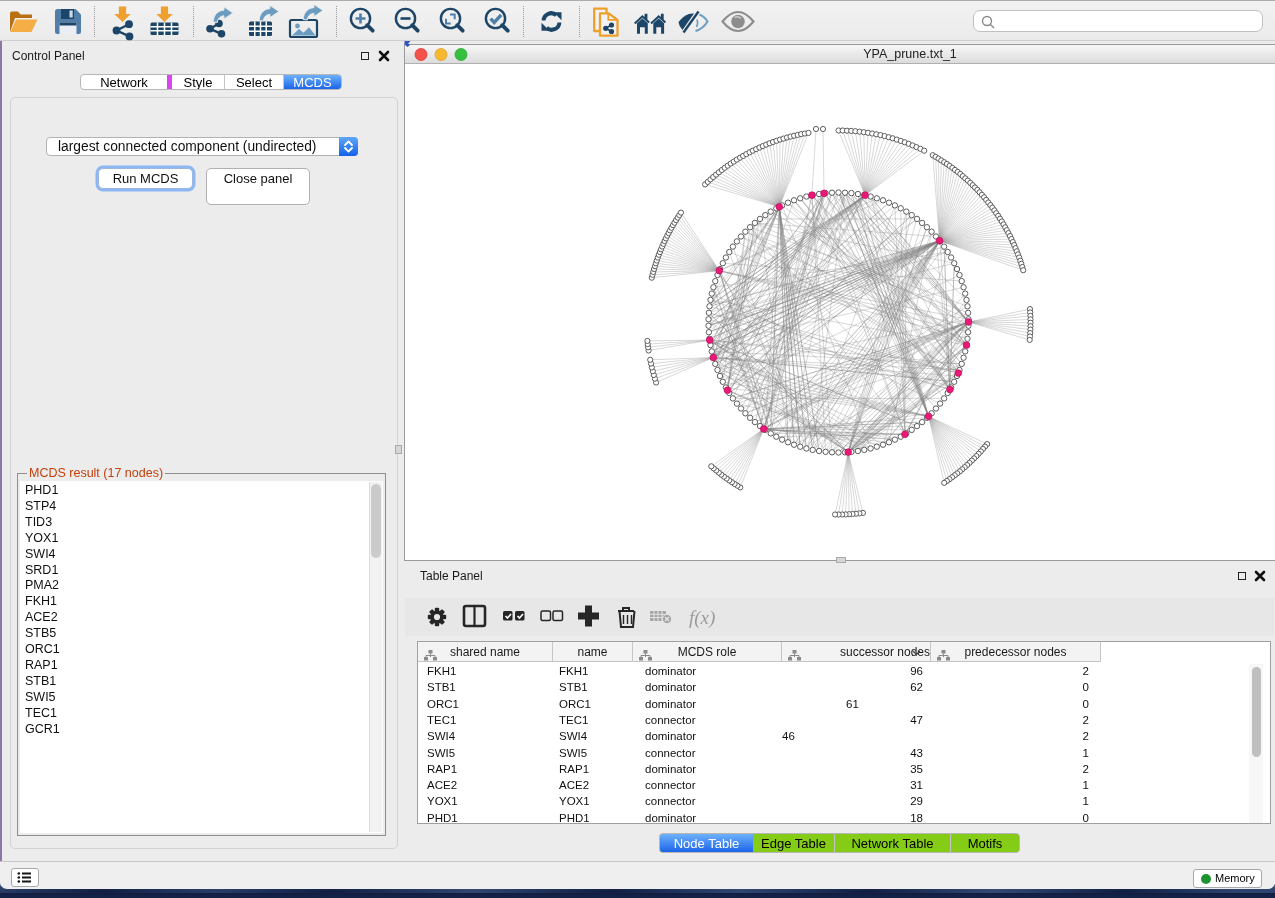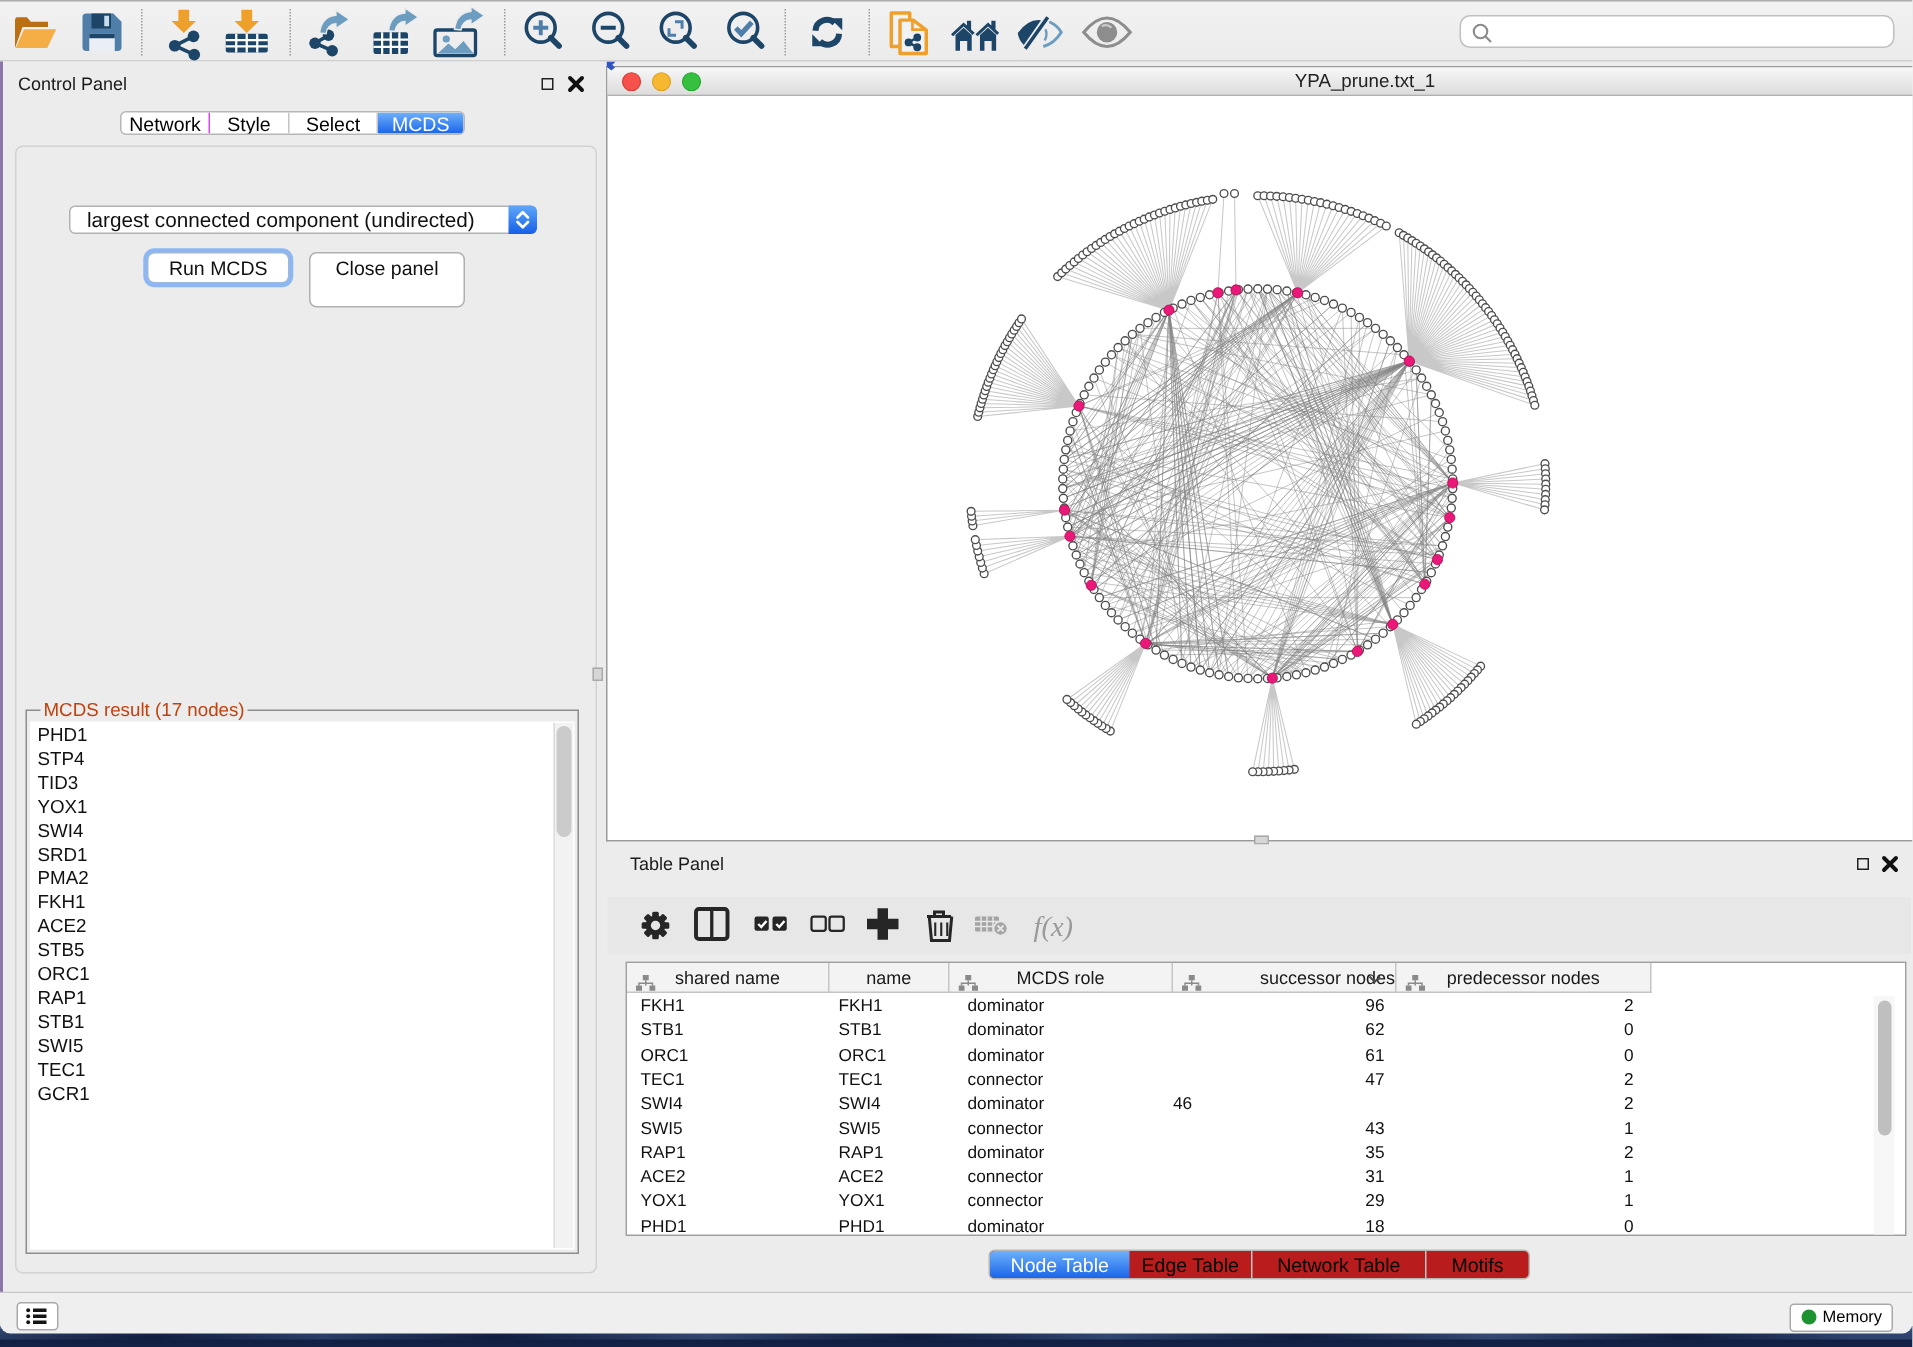--- a/index.html
+++ b/index.html
@@ -110,21 +110,21 @@
   </div>
 <div class="abs" style="left:0;top:41px;width:2px;height:842px;background:#8b76a7"></div>
 <div class="abs" style="left:2px;top:41px;width:398px;height:820px;background:#ececec">
     <div class="abs" style="left:10px;top:8px;font-size:12px;color:#1a1a1a">Control Panel</div>
     <div class="abs" style="left:359px;top:11px;width:8px;height:8px;border:1.5px solid #222"></div>
     <svg class="abs" style="left:376px;top:9px" width="12" height="12" viewBox="0 0 12 12">
       <path d="M2 2 L10 10 M10 2 L2 10" stroke="#111" stroke-width="2.6" stroke-linecap="round"></path>
     </svg>
     <div class="abs" style="left:8px;top:56px;width:388px;height:752px;border:1px solid #d2d2d2;border-radius:5px;background:#ececec"></div>
     <div class="abs" style="left:78px;top:33px;height:16px;display:flex;border:1px solid #b7b7b7;border-radius:4px;overflow:hidden;background:#fff;font-size:13px;line-height:15.5px;text-align:center">
-      <div style="width:59px;border-right:1px solid #d946ef">Network</div>
+      <div style="width:91px;border-right:5px solid #d946ef">Network</div>
       <div style="width:53px;border-right:1px solid #c4c4c4">Style</div>
       <div style="width:59px;border-right:1px solid #c4c4c4">Select</div>
       <div style="width:57px;background:linear-gradient(#6db1fb,#1b65ea);color:#fff">MCDS</div>
     </div>
     <div class="abs" style="left:44px;top:96px;width:312px;height:19px;background:#fff;border:1px solid #b2b2b2;border-radius:4px;font-size:13.8px;line-height:17px;padding-left:11px;color:#111">largest connected component (undirected)<div class="abs" style="right:-1px;top:-1px;width:19px;height:19px;background:linear-gradient(#5fa7fa,#1560e8);border-radius:0 4px 4px 0"><svg width="19" height="19" viewBox="0 0 19 19">
           <path d="M6 8 l3.5 -3.5 3.5 3.5 M6 11 l3.5 3.5 3.5 -3.5" stroke="#fff" stroke-width="1.8" fill="none" stroke-linecap="round" stroke-linejoin="round"></path>
         </svg></div></div>
     <div class="abs" style="left:96px;top:127px;width:95px;height:21px;background:#fff;border:1px solid #9db8dc;border-radius:5px;box-shadow:0 0 0 2.5px rgba(110,165,245,.75);font-size:13px;text-align:center;line-height:19px;color:#111">Run MCDS</div>
     <div class="abs" style="left:204px;top:127px;width:104px;height:37px;background:#fff;border:1px solid #b0b0b0;border-radius:5px;font-size:13px;text-align:center;line-height:19px;color:#111">Close panel</div>
     <div class="abs" style="left:15px;top:432px;width:369px;height:363px;border:1px solid #8e8e8e">
@@ -613,21 +613,21 @@
           <span class="abs" style="left:9px">STB1</span>
           <span class="abs" style="left:141px">STB1</span>
           <span class="abs" style="left:227px">dominator</span>
           <span class="abs" style="left:364px;width:141px;text-align:right">62</span>
           <span class="abs" style="left:513px;width:158px;text-align:right">0</span>
         </div>
         <div class="abs" style="top:32.6px;left:0;width:852px;height:16px;line-height:16px">
           <span class="abs" style="left:9px">ORC1</span>
           <span class="abs" style="left:141px">ORC1</span>
           <span class="abs" style="left:227px">dominator</span>
-          <span class="abs" style="left:364px;width:141px;text-align:right">61</span>
+          <span class="abs" style="left:364px;width:141px;text-align:center">61</span>
           <span class="abs" style="left:513px;width:158px;text-align:right">0</span>
         </div>
         <div class="abs" style="top:48.9px;left:0;width:852px;height:16px;line-height:16px">
           <span class="abs" style="left:9px">TEC1</span>
           <span class="abs" style="left:141px">TEC1</span>
           <span class="abs" style="left:227px">connector</span>
           <span class="abs" style="left:364px;width:141px;text-align:right">47</span>
           <span class="abs" style="left:513px;width:158px;text-align:right">2</span>
         </div>
         <div class="abs" style="top:65.2px;left:0;width:852px;height:16px;line-height:16px">
@@ -670,21 +670,21 @@
           <span class="abs" style="left:141px">PHD1</span>
           <span class="abs" style="left:227px">dominator</span>
           <span class="abs" style="left:364px;width:141px;text-align:right">18</span>
           <span class="abs" style="left:513px;width:158px;text-align:right">0</span>
         </div>
       </div>
       <div class="abs" style="left:831px;top:22px;width:14px;height:159px;background:#f7f7f7">
         <div class="abs" style="left:3px;top:3px;width:8.5px;height:90px;background:#bfbfbf;border-radius:4.5px"></div>
       </div>
     </div>
-    <div class="abs" style="left:255px;top:270px;height:20px;display:flex;border:1px solid #b7b7b7;border-radius:4px;overflow:hidden;background:#b91c1c;font-size:13px;line-height:19px;text-align:center">
+    <div class="abs" style="left:255px;top:270px;height:20px;display:flex;border:1px solid #b7b7b7;border-radius:4px;overflow:hidden;background:#84cc16;font-size:13px;line-height:19px;text-align:center">
       <div style="width:93px;background:linear-gradient(#6db1fb,#1b65ea);color:#fff">Node Table</div>
       <div style="width:82px;border-right:1px solid #c4c4c4">Edge Table</div>
       <div style="width:116px;border-right:1px solid #c4c4c4">Network Table</div>
       <div style="width:68px">Motifs</div>
     </div>
   </div>
 <div class="abs" style="left:0;top:861px;width:1275px;height:28px;background:#efefef;border-top:1px solid #c6c6c6;border-radius:0 0 7px 7px">
     <div class="abs" style="left:11px;top:6px;width:28px;height:19px;background:#fff;border:1px solid #a9a9a9;border-radius:3px"><svg width="26" height="17" viewBox="0 0 26 17">
         <g stroke="#151515" stroke-width="2.2">
           <path d="M10 4.5 h9 M10 8.5 h9 M10 12.5 h9"></path>

